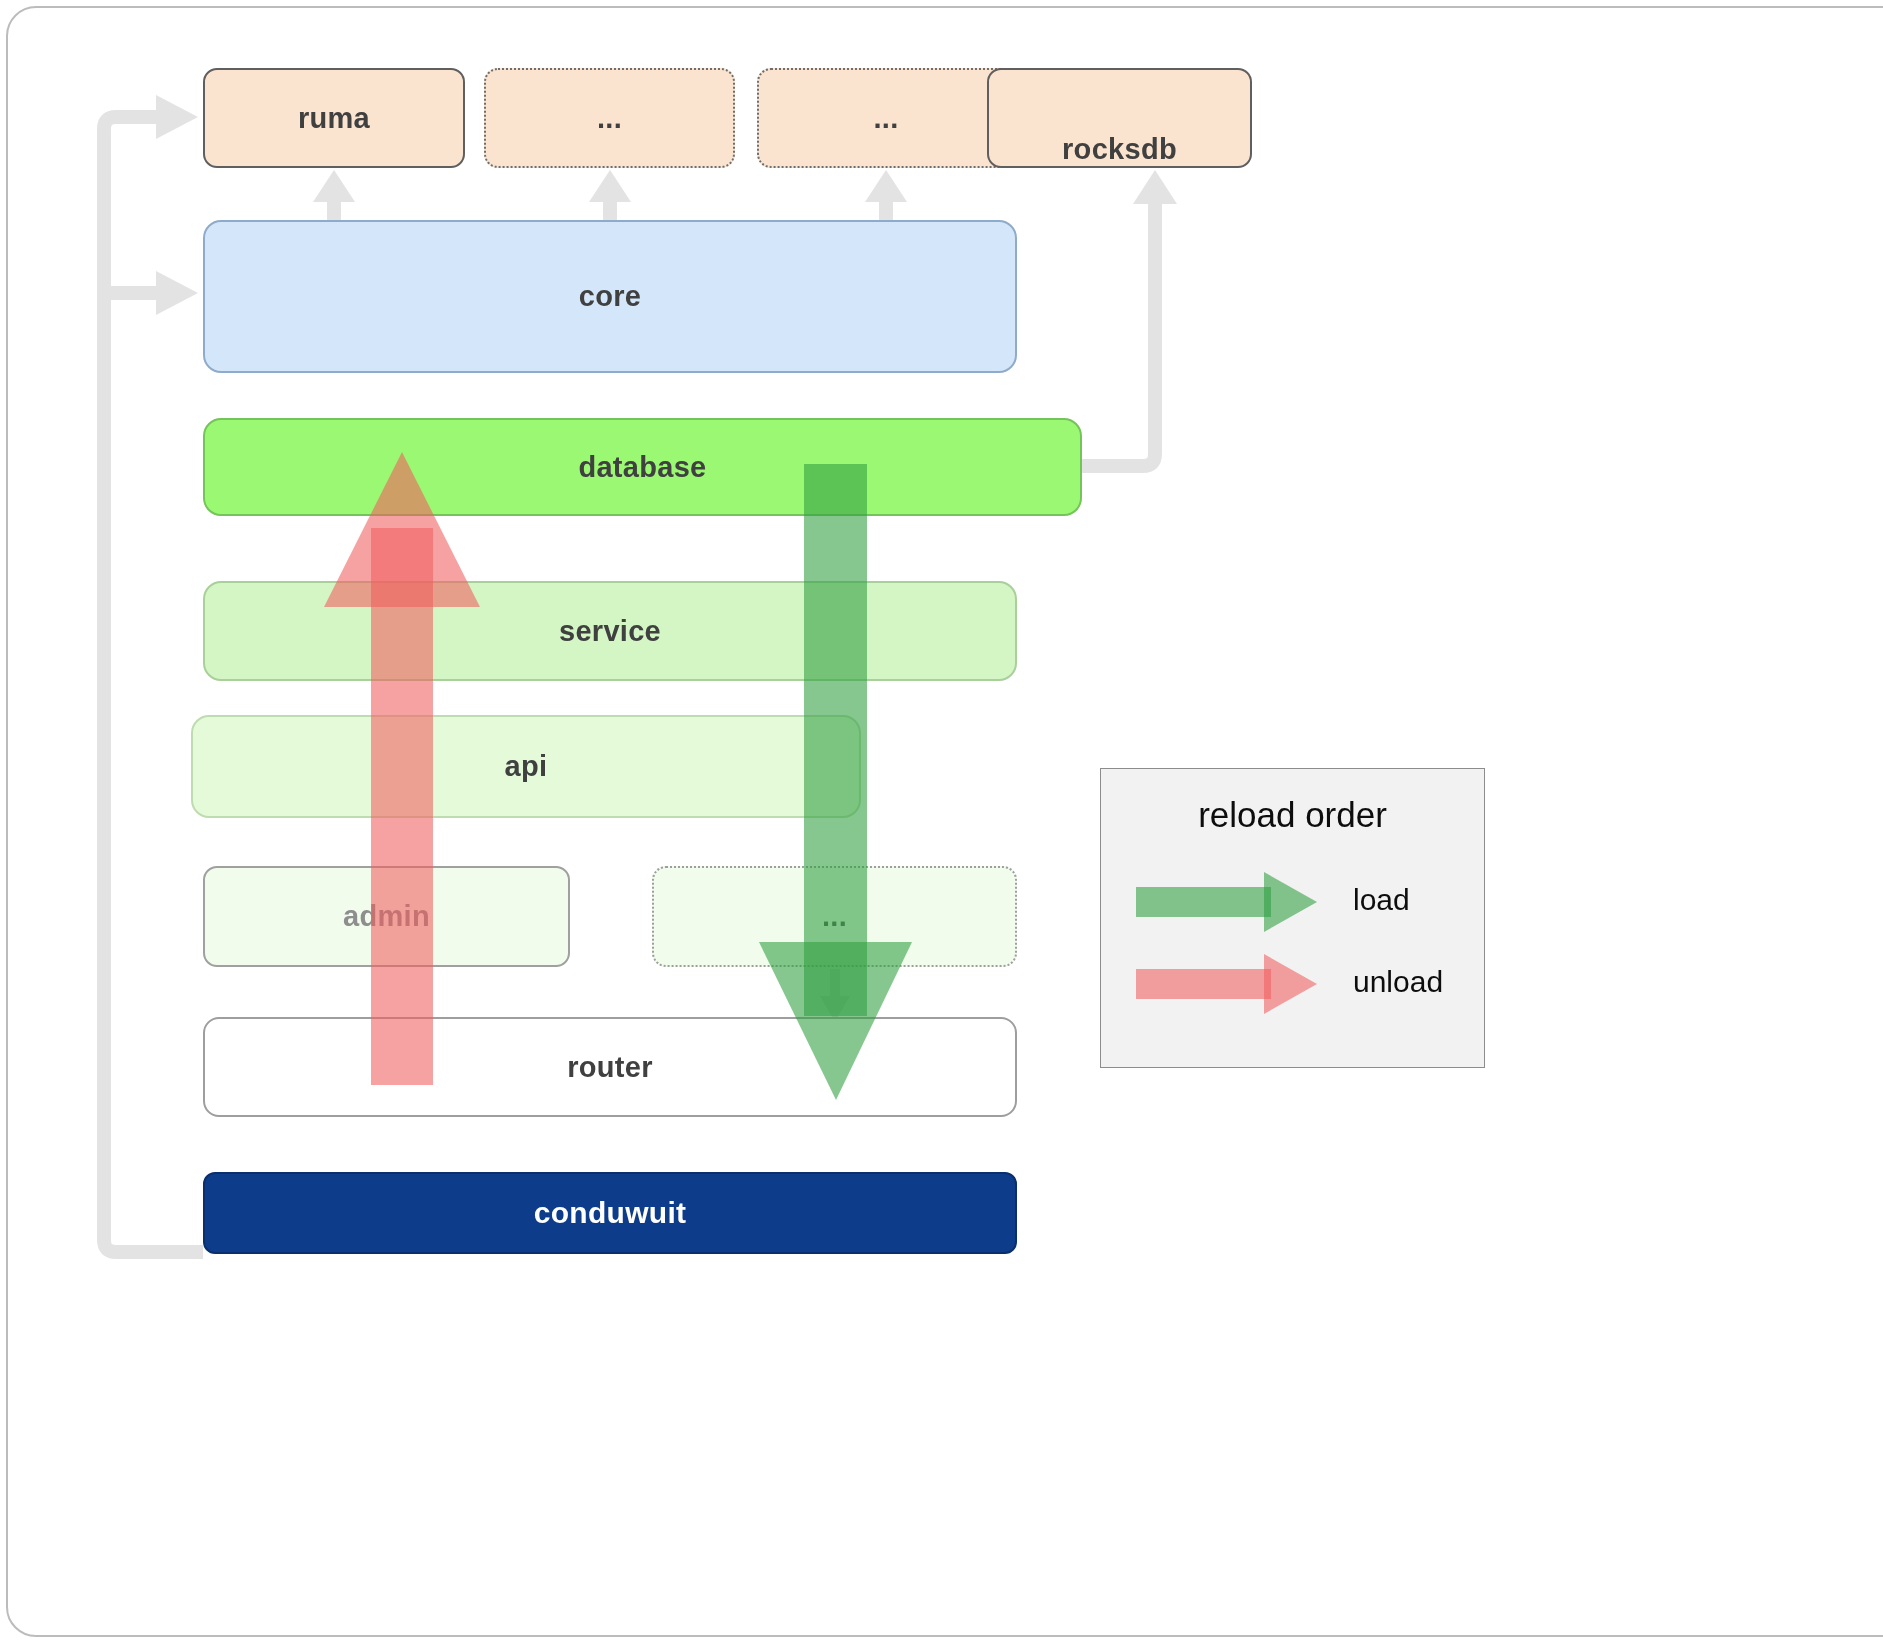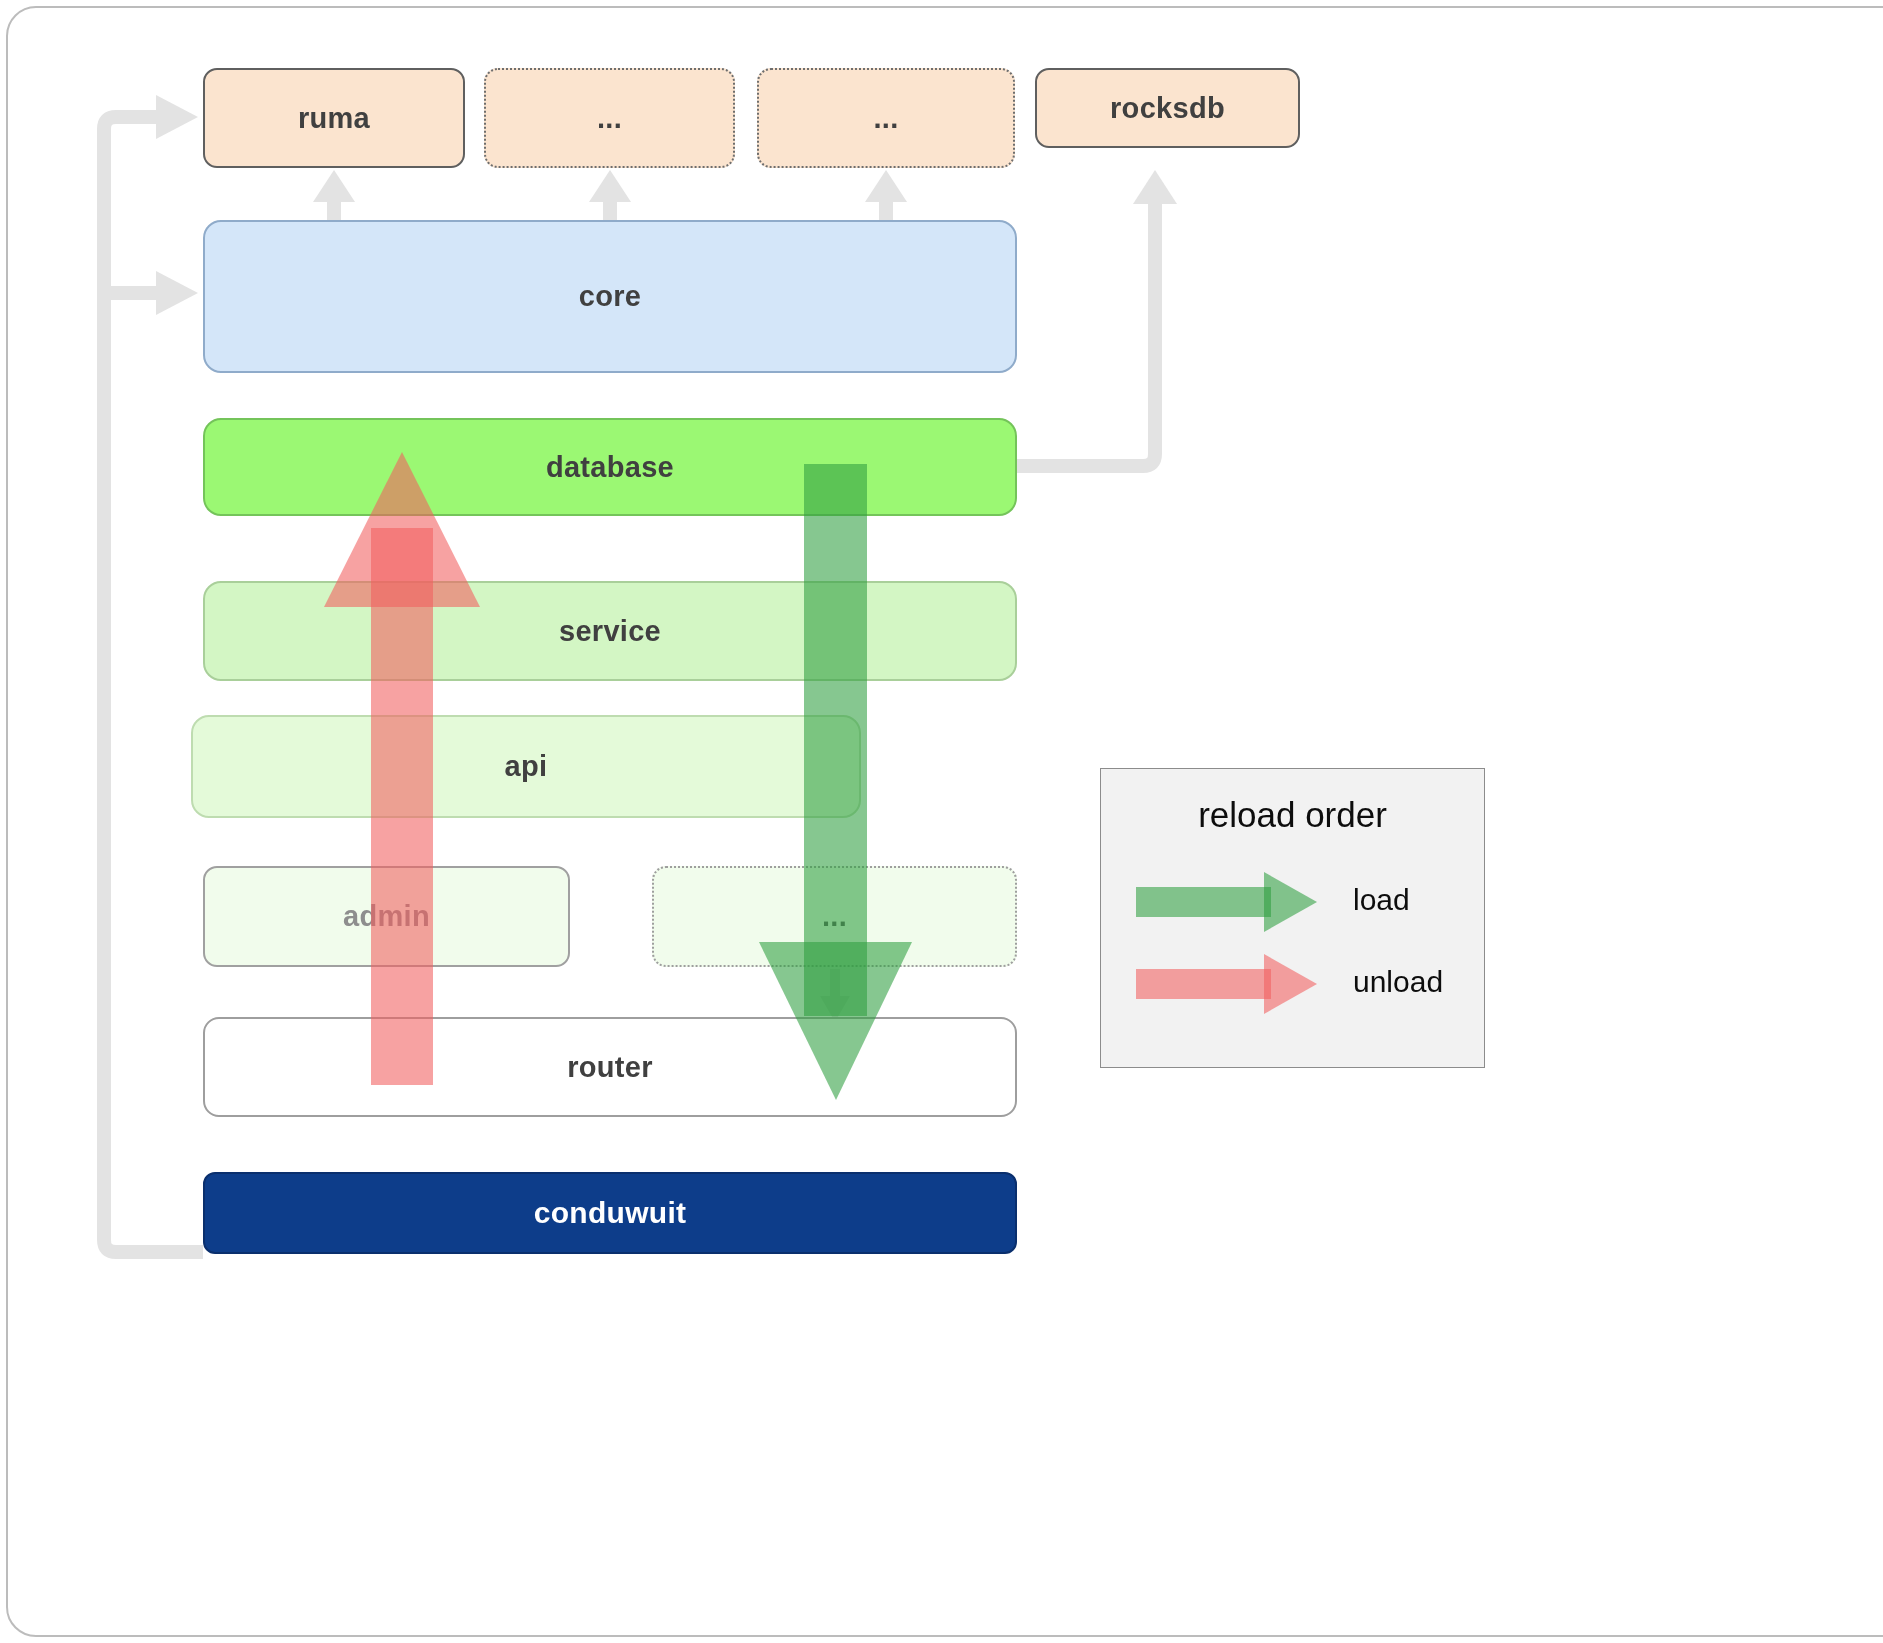--- a/index.html
+++ b/index.html
@@ -120,28 +120,28 @@
 
   <div class="box peach" style="left:203px;  top:68px;   width:262px; height:100px;">
       <span>ruma</span>
     </div>
   <div class="box peach-dotted" style="left:484px;  top:68px;   width:251px; height:100px;">
       <span>...</span>
     </div>
   <div class="box peach-dotted" style="left:757px;  top:68px;   width:258px; height:100px;">
       <span>...</span>
     </div>
-  <div class="box peach" style="left:1035px; top:68px;   width:265px; height:80px;">
+  <div class="box peach" style="left:987px; top:68px;   width:265px; height:100px;align-items:flex-end;">
       <span>rocksdb</span>
     </div>
 
   <div class="box core" style="left:203px;  top:220px;  width:814px; height:153px;">
       <span>core</span>
     </div>
-  <div class="box database" style="left:203px;  top:418px;  width:814px; height:98px;">
+  <div class="box database" style="left:203px;  top:418px;  width:879px; height:98px;">
       <span>database</span>
     </div>
   <div class="box service" style="left:203px;  top:565px;  width:814px; height:100px;">
       <span>service</span>
     </div>
   <div class="box api" style="left:191px;  top:715px;  width:670px; height:103px;">
       <span>api</span>
     </div>
 
   <div class="box admin" style="left:203px;  top:866px;  width:367px; height:101px;">

